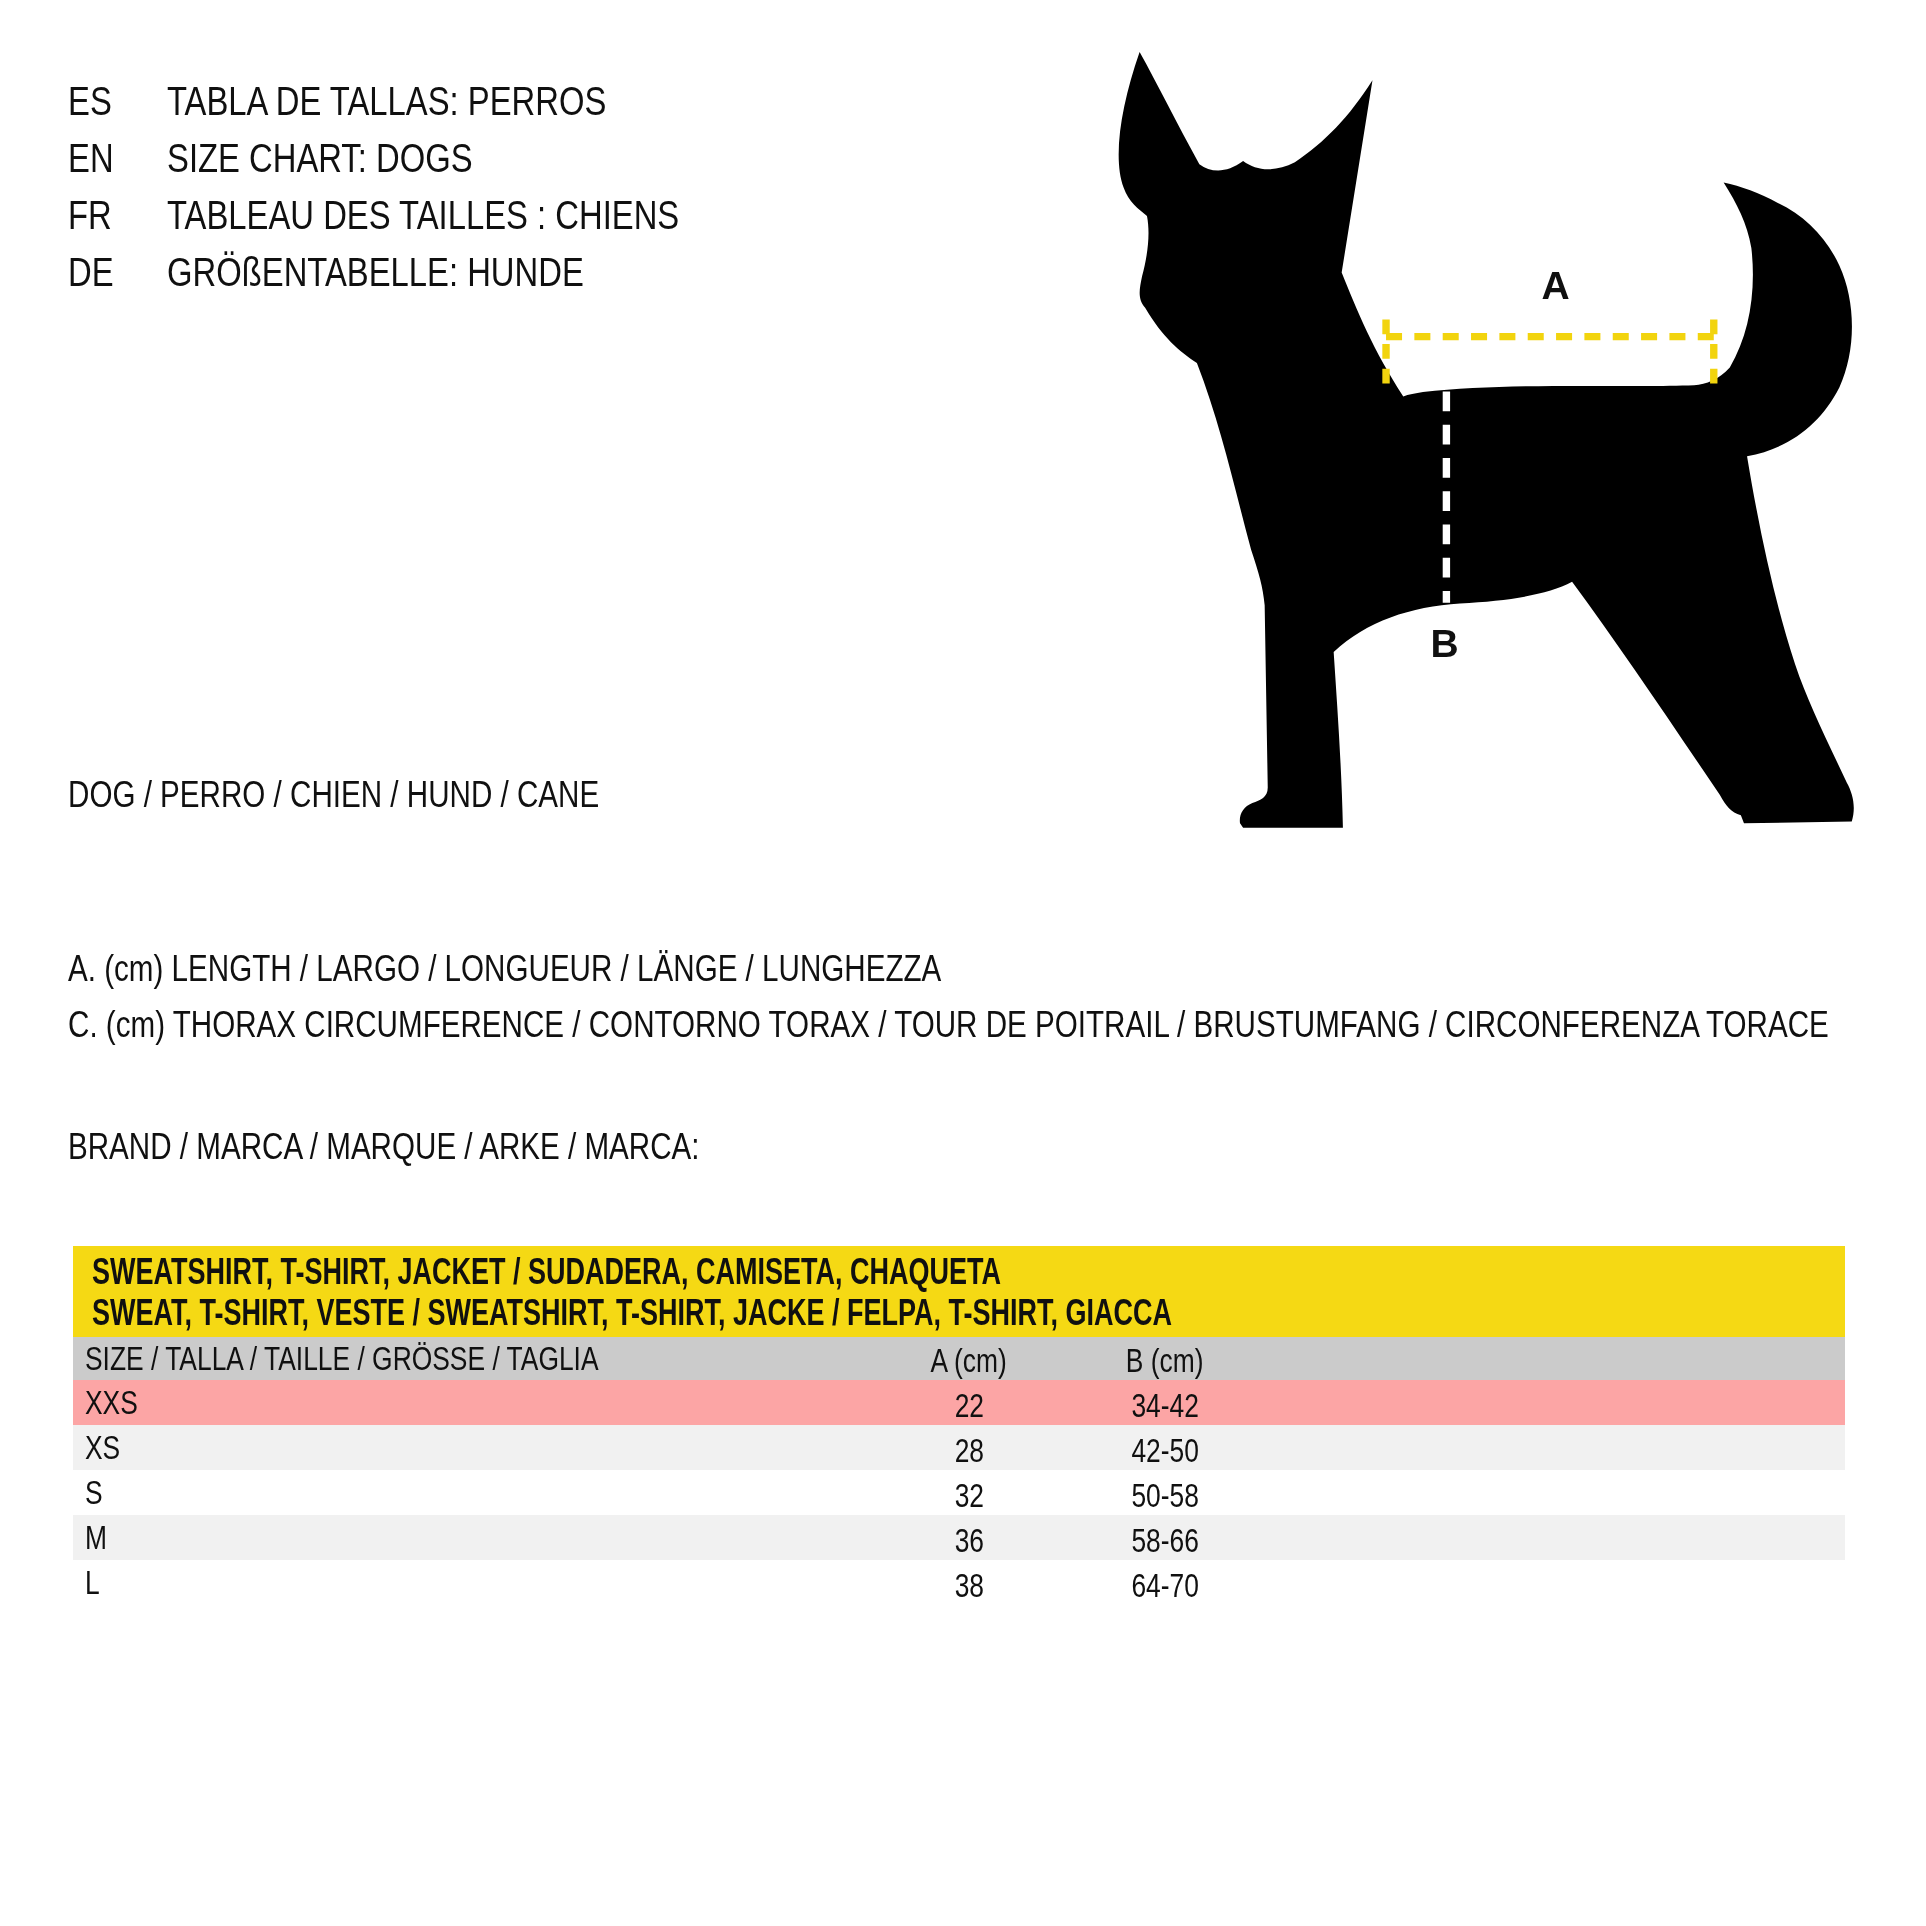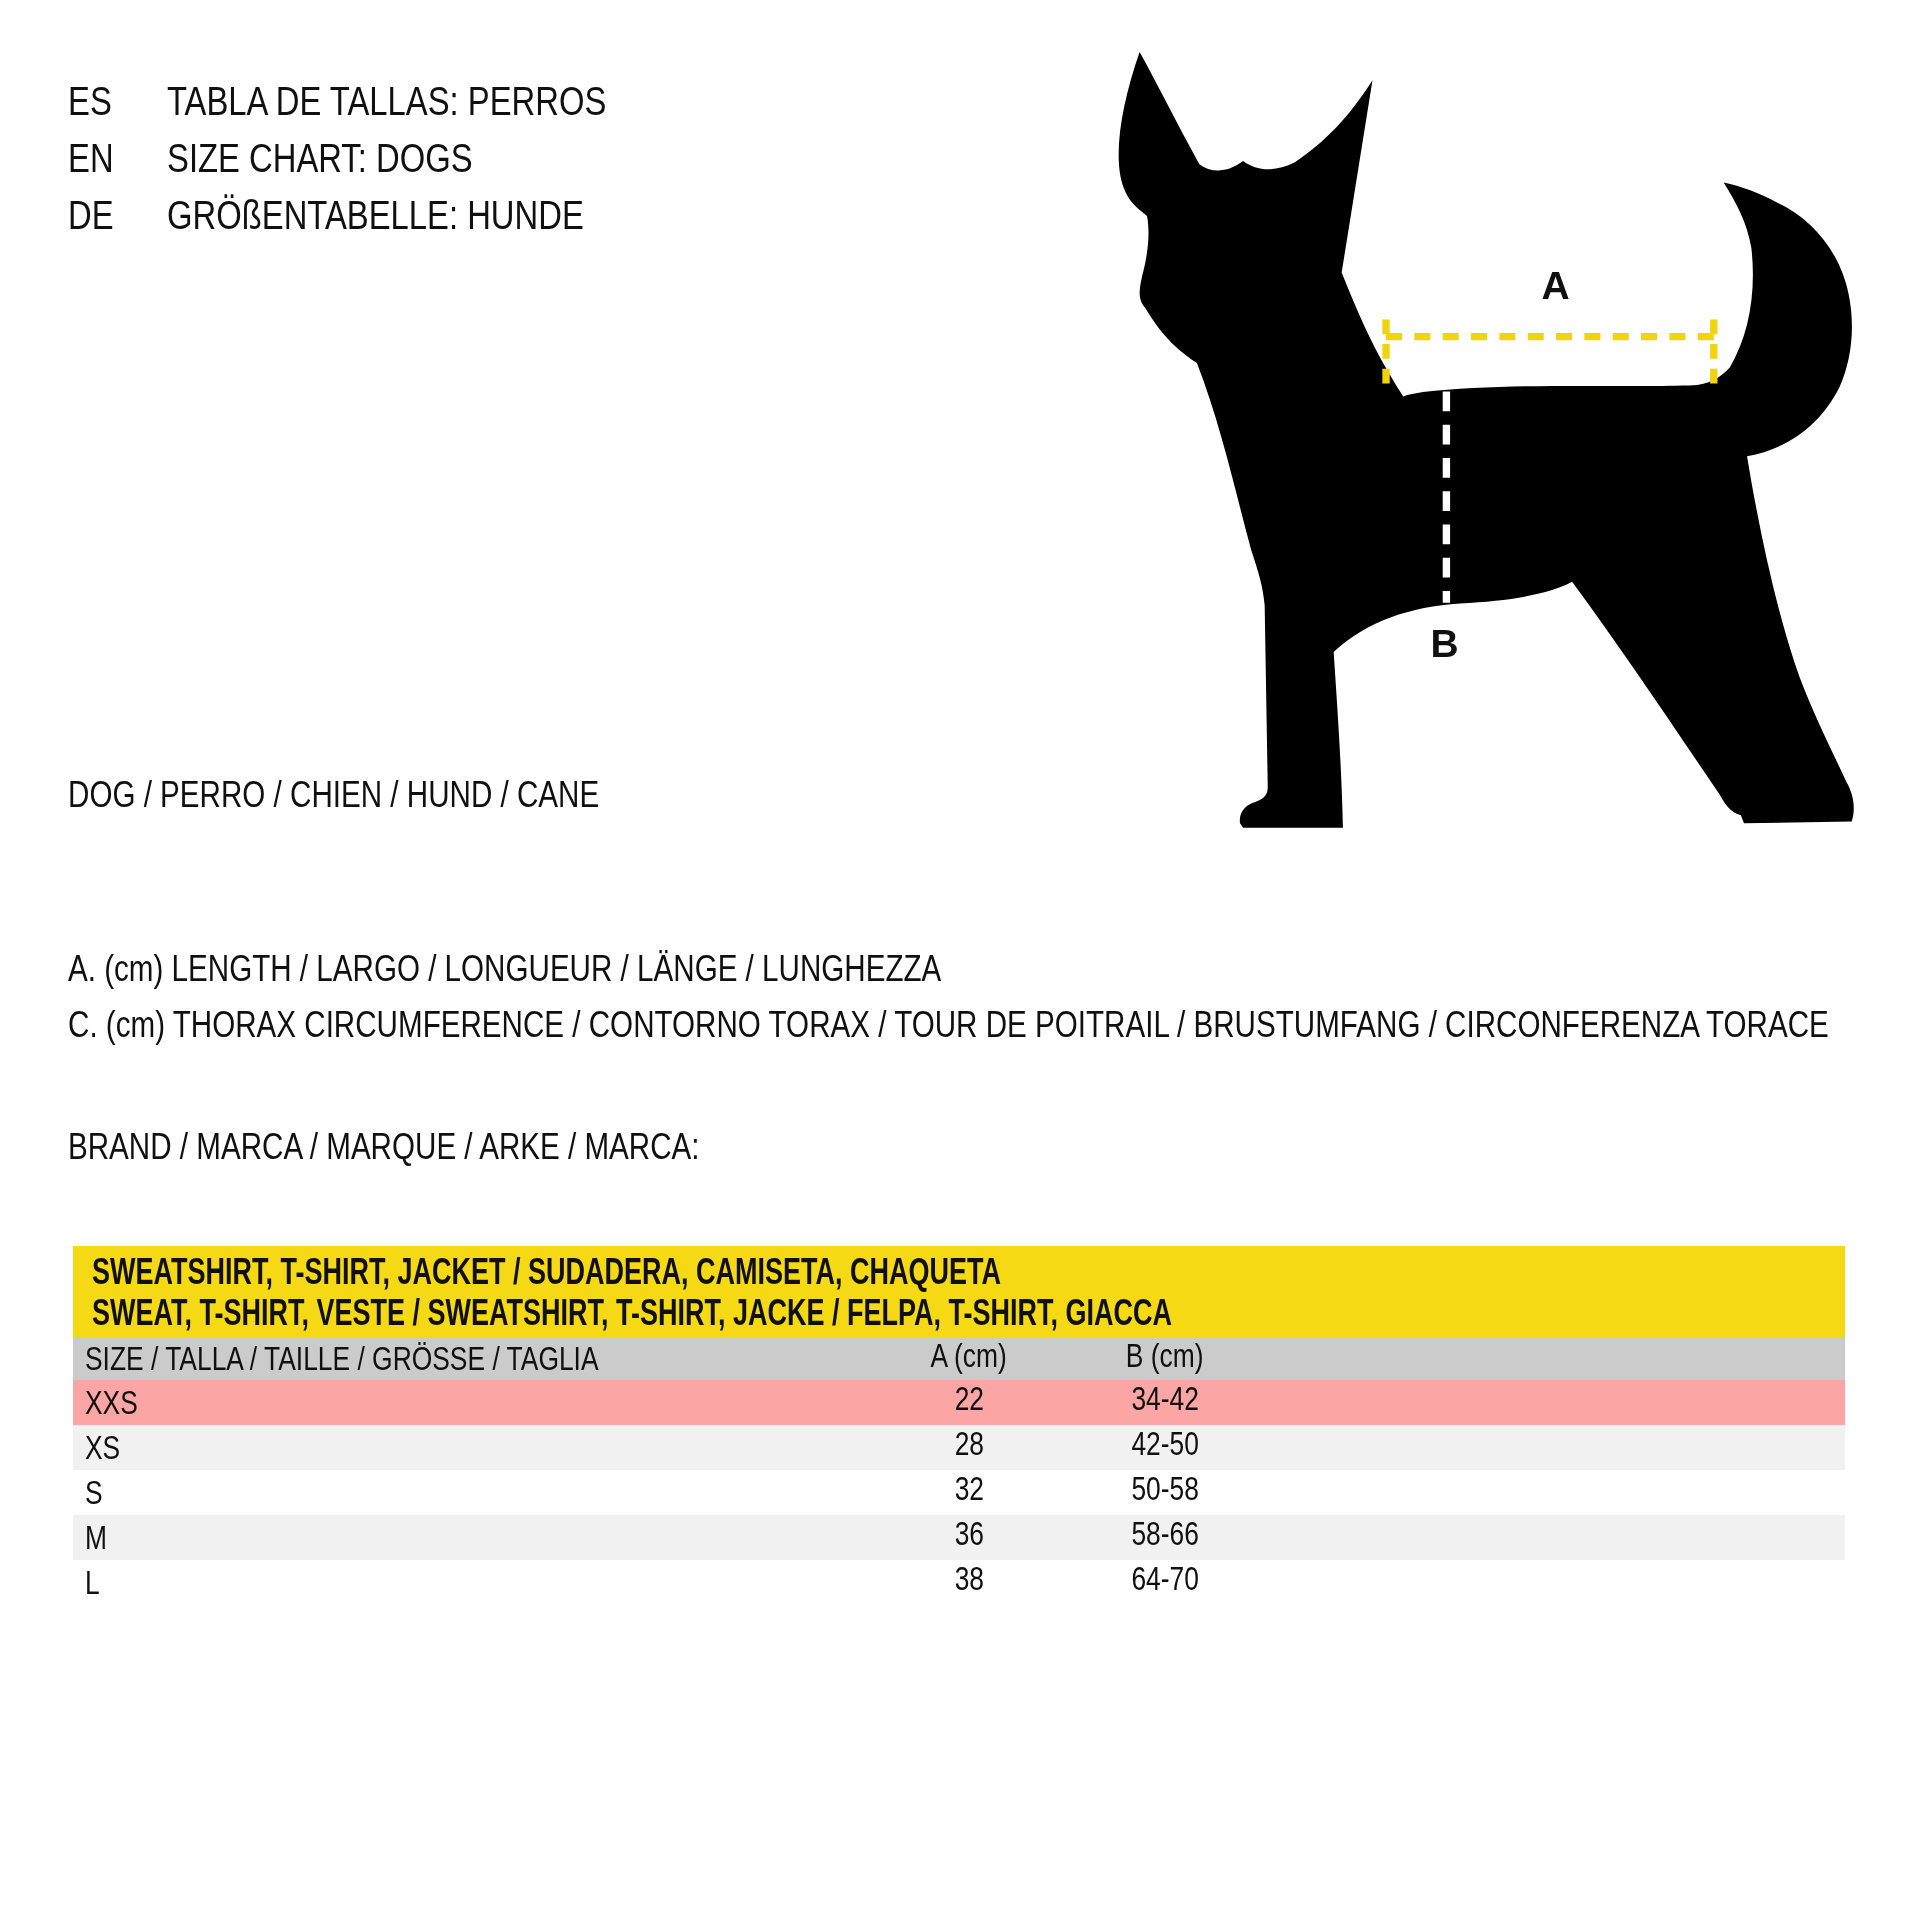--- a/index.html
+++ b/index.html
@@ -56,36 +56,40 @@
   .row-1 { top: 179px; background: #F1F1F1; }
   .row-2 { top: 224px; background: #FFFFFF; }
   .row-3 { top: 269px; background: #F1F1F1; }
   .row-4 { top: 314px; background: #FFFFFF; }
   .cell-size {
     position: absolute; left: 12.3px; top: 0; height: 100%;
     display: flex; align-items: center; font-size: 33px;
   }
   .cell-a, .cell-b {
     position: absolute; top: 0; height: 100%; width: 246px;
-    display: flex; align-items: flex-start; justify-content: center; font-size: 33px;
+    display: flex; align-items: flex-end; justify-content: center; font-size: 33px;
   }
   .cell-a { left: 773px; }
   .cell-b { left: 969px; }
 </style>
 </head>
 <body>
 
 <div class="abs langs">
   <div class="lang-row">
     <span class="lang-code"><span class="cond">ES</span></span>
     <span class="cond">TABLA DE TALLAS: PERROS</span>
   </div>
   <div class="lang-row">
     <span class="lang-code"><span class="cond">EN</span></span>
     <span class="cond">SIZE CHART: DOGS</span>
+  </div>
+  <div class="lang-row">
+    <span class="lang-code"><span class="cond">FR</span></span>
+    <span class="cond">TABLEAU DES TAILLES : CHIENS</span>
   </div>
   <div class="lang-row">
     <span class="lang-code"><span class="cond">DE</span></span>
     <span class="cond">GRÖßENTABELLE: HUNDE</span>
   </div>
 </div>
 
 <div class="abs dog-wrap">
   <svg viewBox="0 0 1370 1300" xmlns="http://www.w3.org/2000/svg">
     <path fill="#000000" d="

